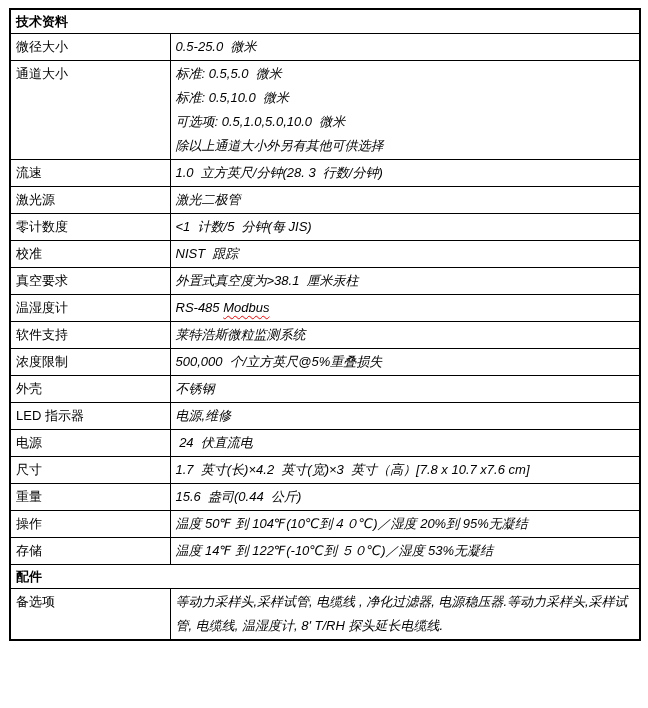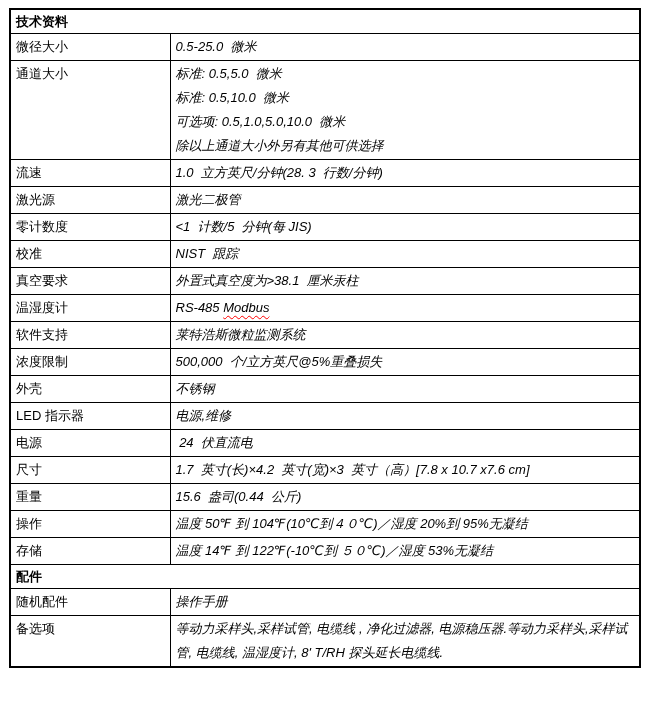--- a/index.html
+++ b/index.html
@@ -170,26 +170,20 @@
         <tr>
           <td class="label-cell">存储</td>
           <td class="value-cell">
             <div class="line"><span>温度 14℉ 到 122℉(-10℃到 ５０℃)／湿度 53%无凝结</span></div>
           </td>
         </tr>
         <tr>
           <td class="section-cell" colspan="2">配件</td>
         </tr>
         <tr>
-          <td class="label-cell">随机配件</td>
-          <td class="value-cell">
-            <div class="line"><span>操作手册</span></div>
-          </td>
-        </tr>
-        <tr>
           <td class="label-cell">备选项</td>
           <td class="value-cell">
             <div class="line"><span>等动力采样头,采样试管, 电缆线 , 净化过滤器, 电源稳压器.等动力采样头,采样试管, 电缆线, 温湿度计, 8' T/RH 探头延长电缆线.</span></div>
           </td>
         </tr>
       </tbody>
   </table>
 </div>
 
 </body></html>

